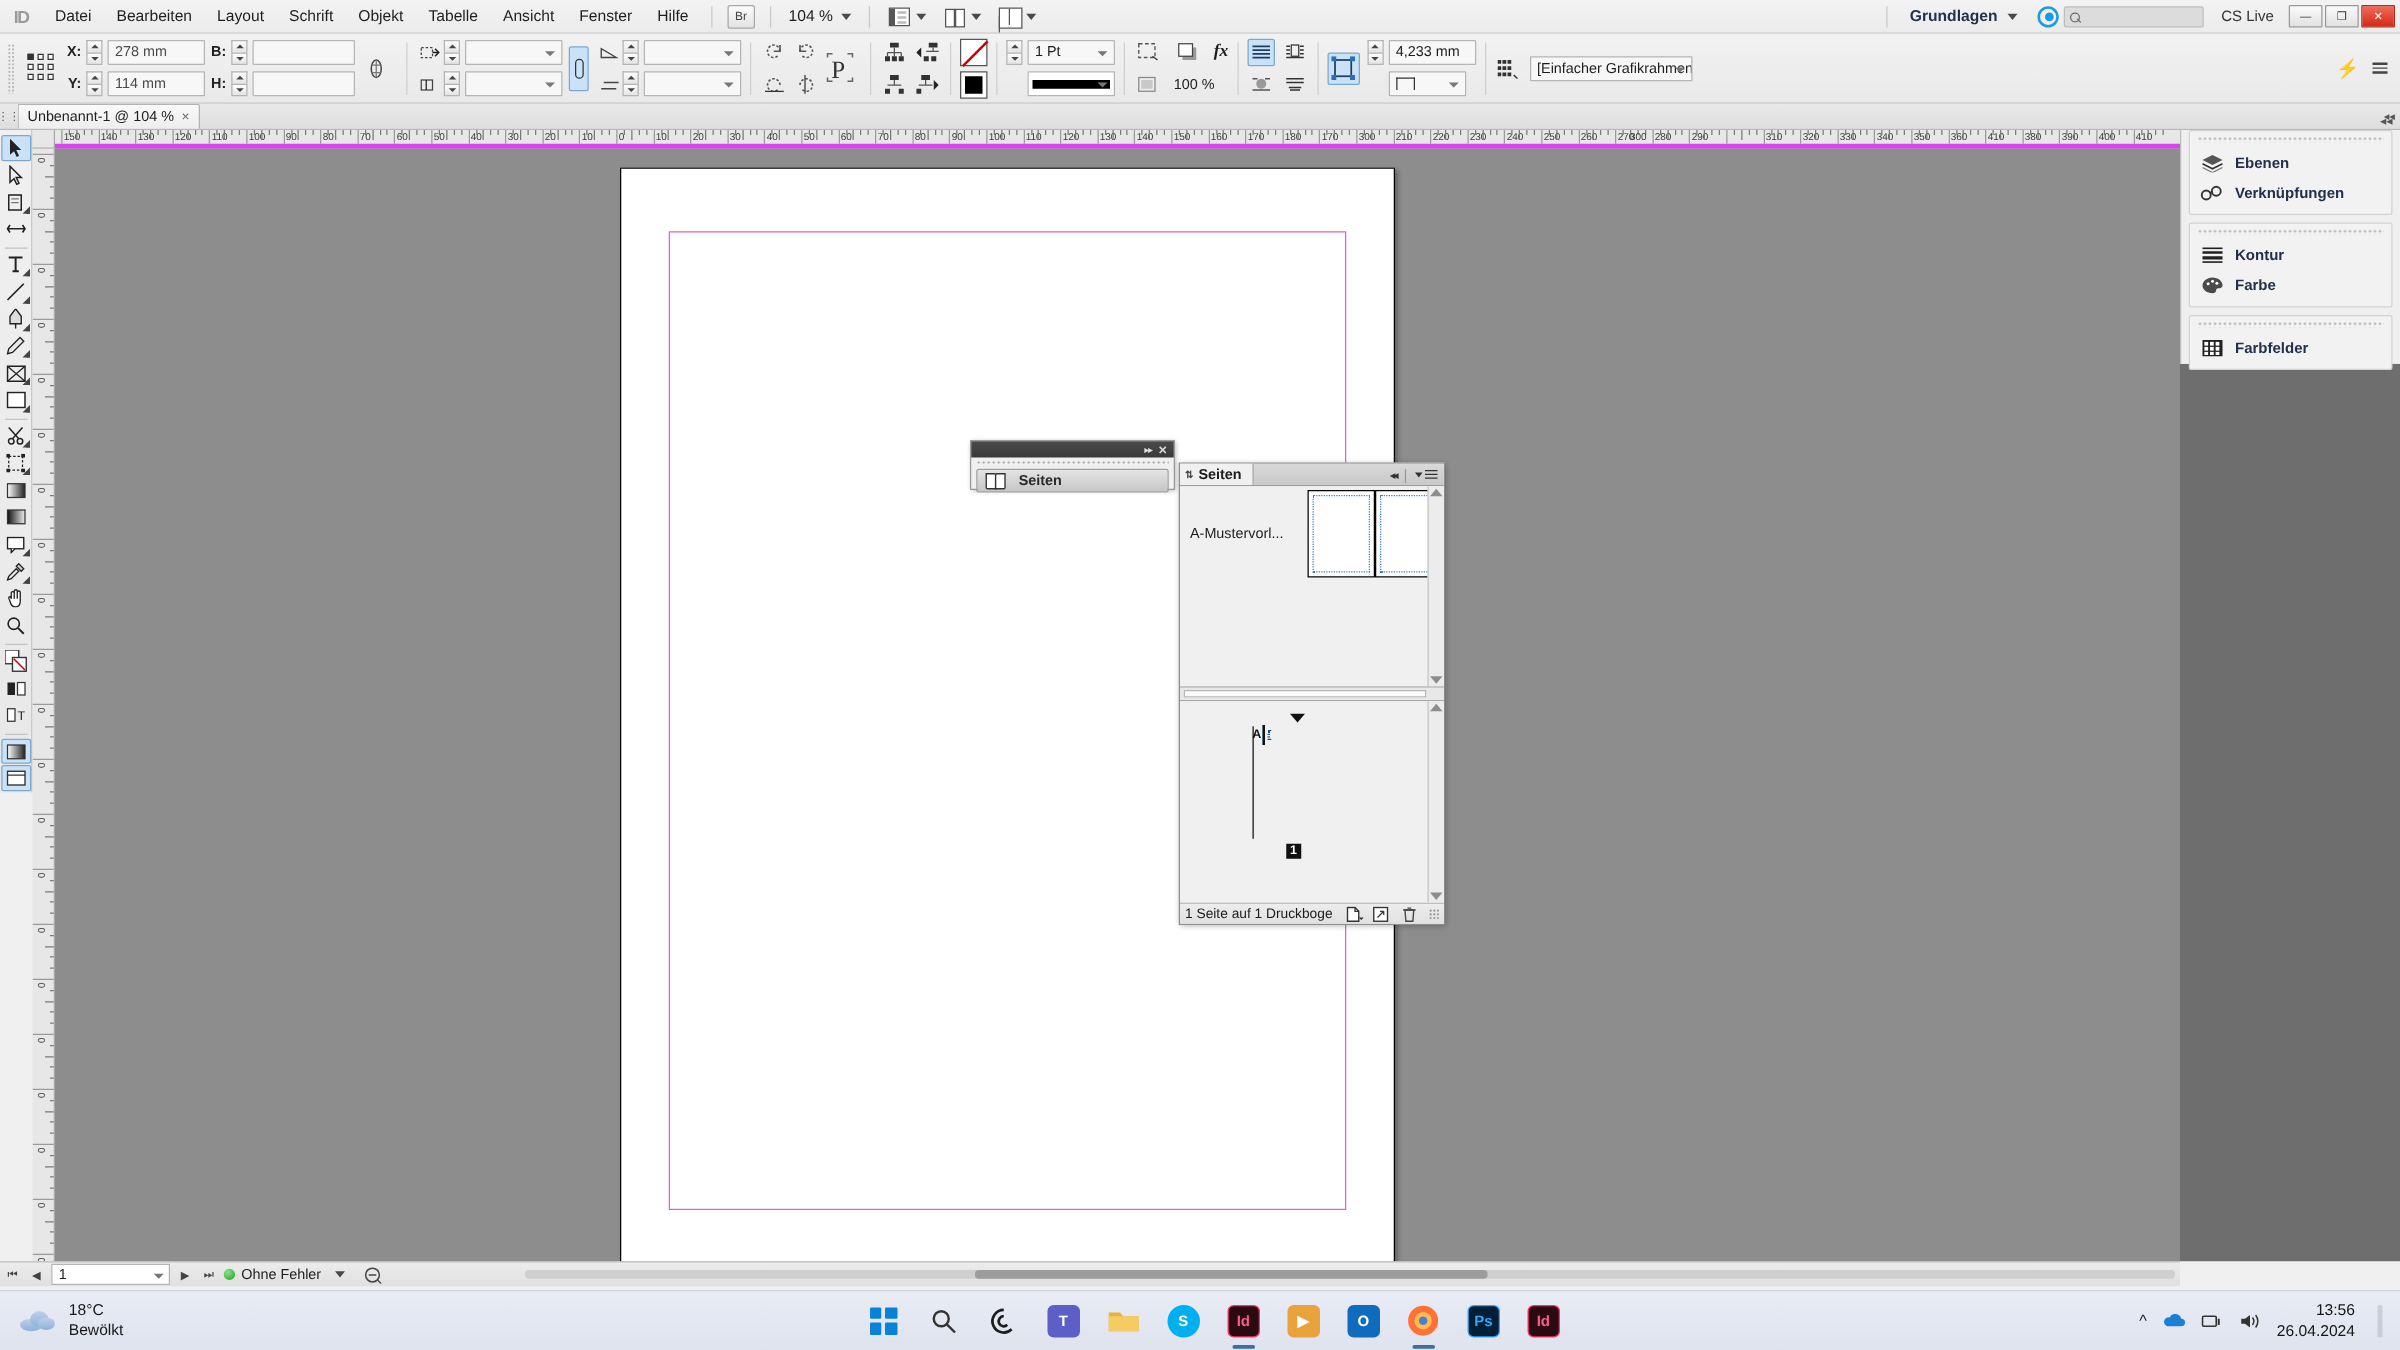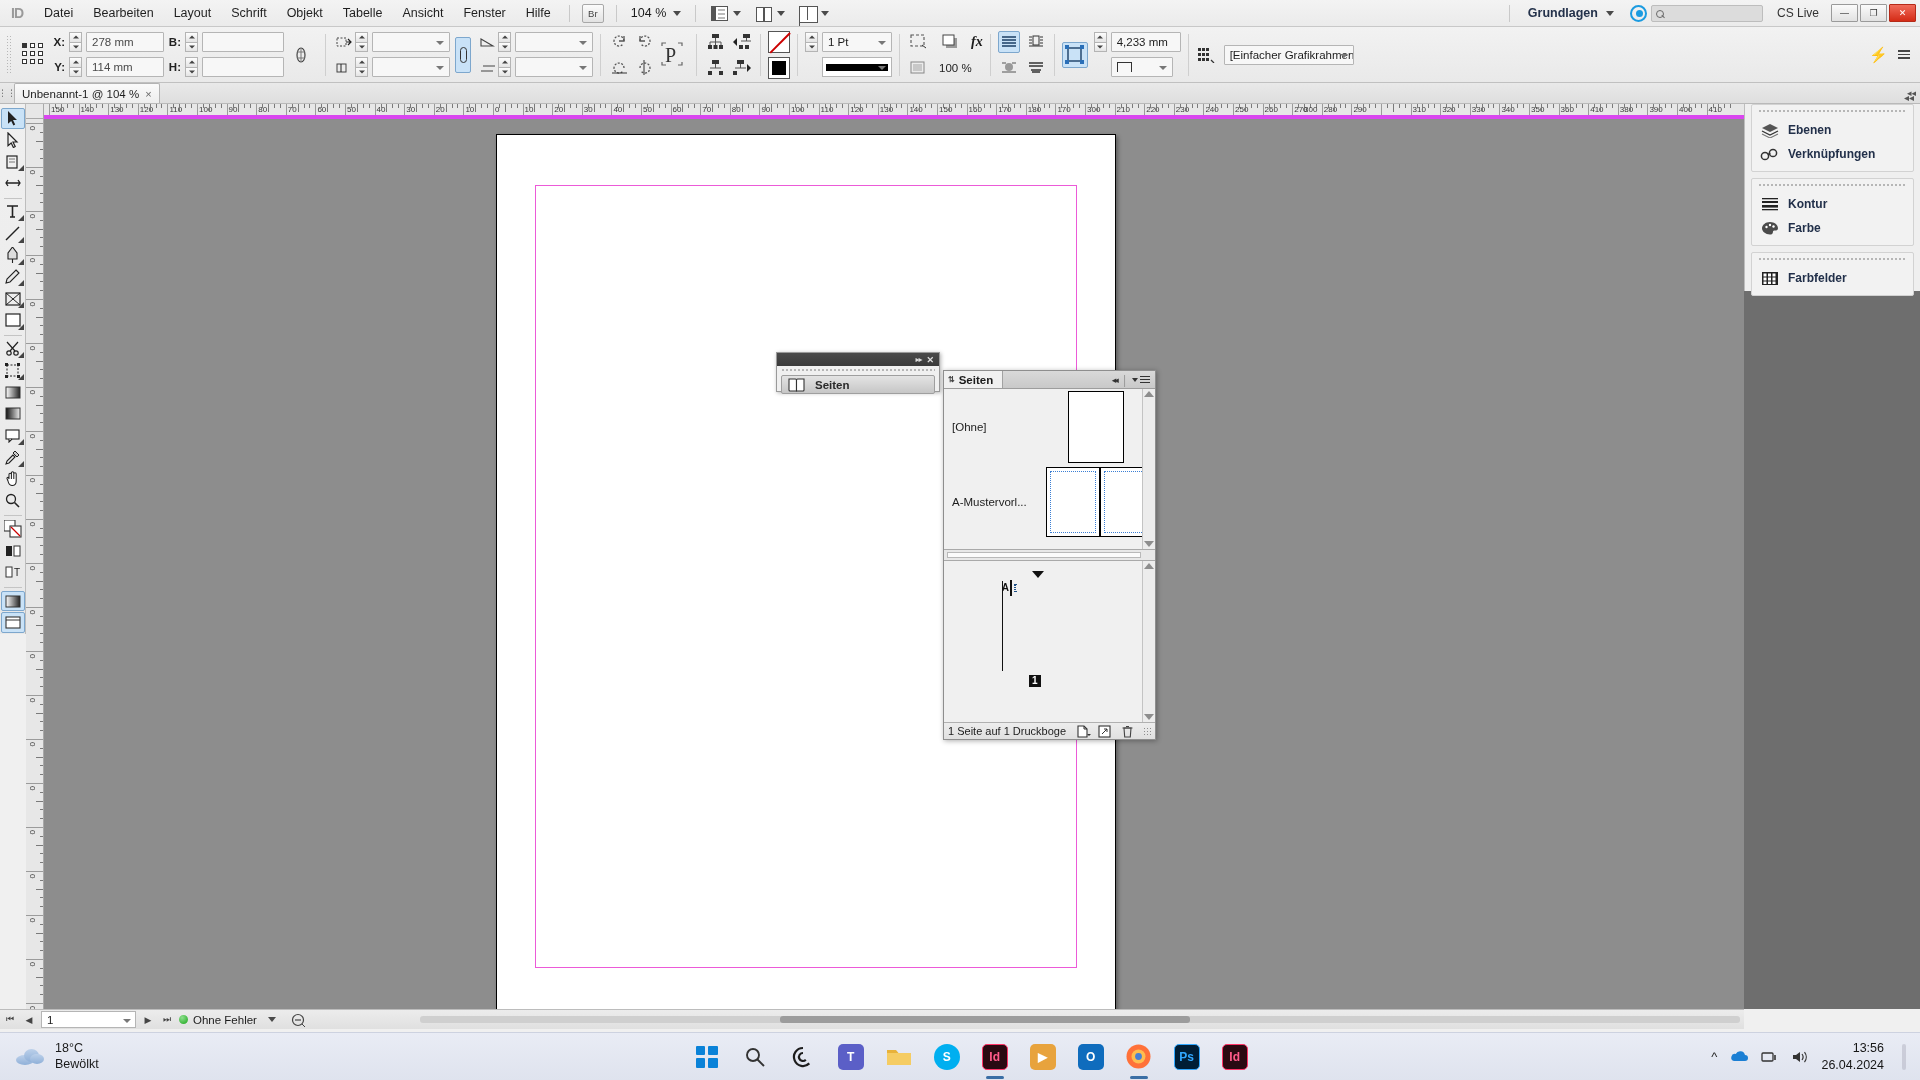--- a/index.html
+++ b/index.html
@@ -1490,24 +1490,20 @@
               <i></i>
               <i></i>
               <i></i>
             </span>
         </span>
       </div>
     </div>
 
     <div class="masters">
       <div class="m-row">
-        <span class="m-label">[Ohne]</span>
-        <span class="m-thumb-single"></span>
-      </div>
-      <div class="m-row">
         <span class="m-label">A-Mustervorl...</span>
         <span class="m-spread">
           <span class="m-pg"></span>
           <span class="m-pg"></span>
         </span>
       </div>
       <div class="panel-scroll-v">
         <span class="sc-arrow up"></span>
         <span class="sc-arrow down"></span>
       </div>

